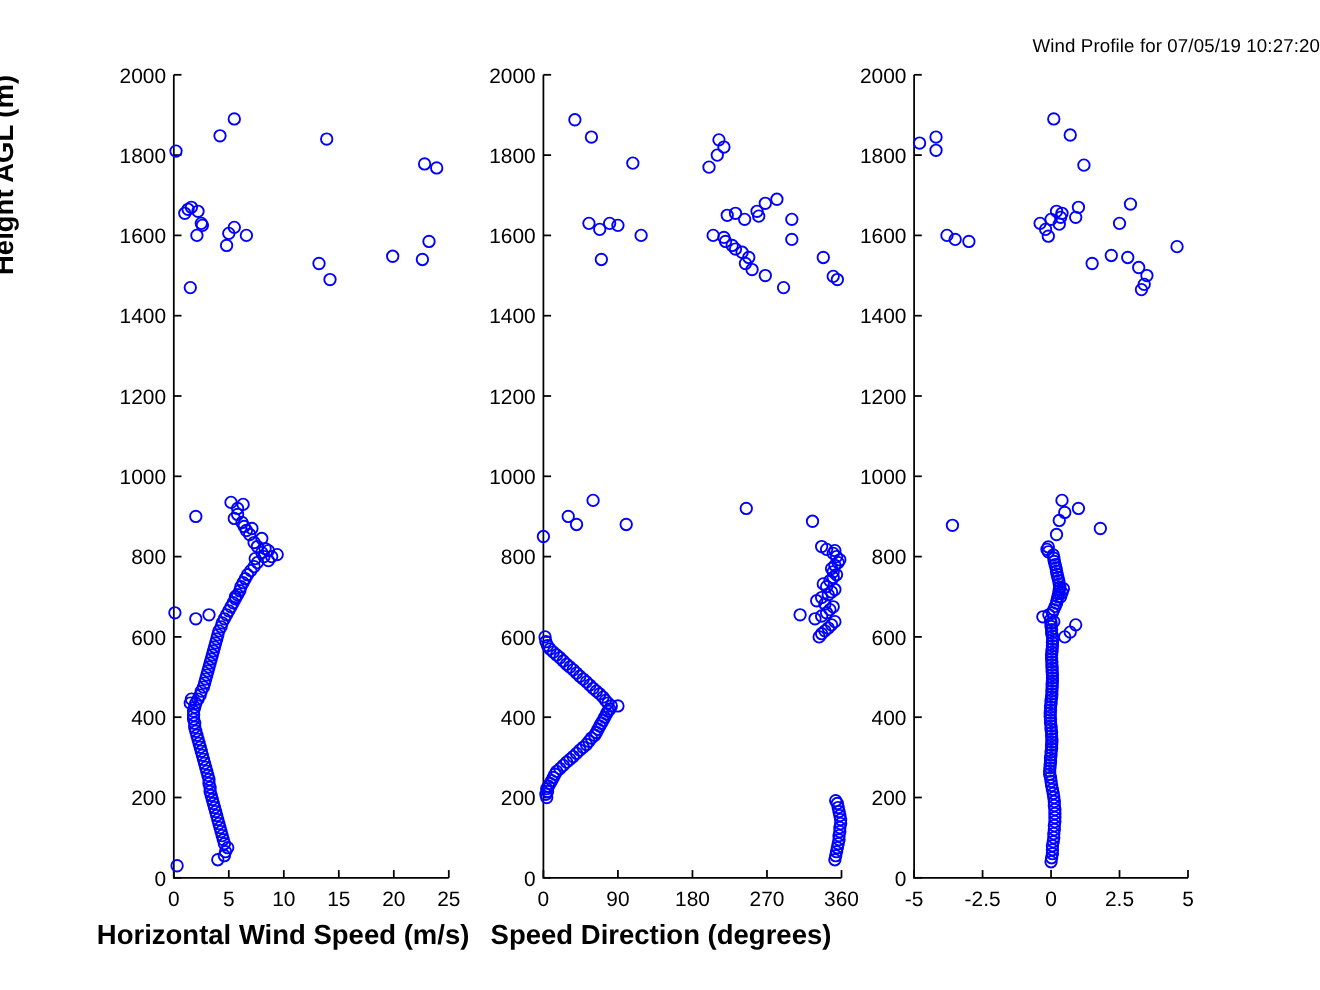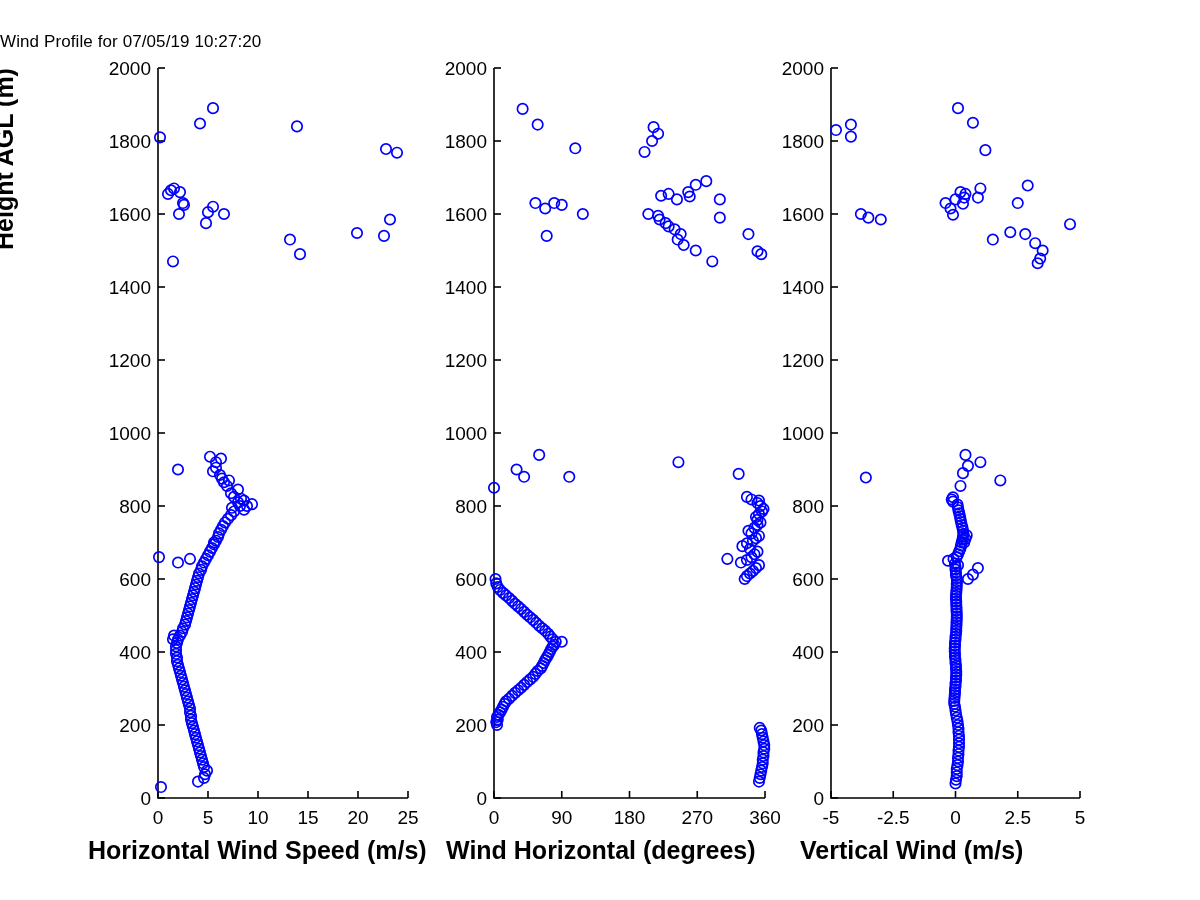--- a/index.html
+++ b/index.html
@@ -3,21 +3,21 @@
 <meta charset="utf-8">
 <style>
   html,body{margin:0;padding:0;}
   body{
     width:1200px;height:900px;background:#ffffff;
     font-family:"Liberation Sans", sans-serif;
     overflow:hidden;
   }
   #fig{position:relative;width:1200px;height:900px;}
   .title{
-    position:absolute;left:0;top:32px;width:1200px;text-align:left;
+    position:absolute;left:0;top:32px;width:1200px;text-align:right;
     font-size:17px;color:#000;letter-spacing:0.1px;
   }
   .panel{position:absolute;}
   .panel svg{display:block;overflow:visible;}
   .ylabel{
     position:absolute;left:-10px;top:250px;
     font-size:25px;font-weight:bold;color:#000;
     transform:rotate(-90deg);transform-origin:left top;
     white-space:nowrap;
   }
@@ -565,16 +565,15 @@
           <circle cx="211.65" cy="182.50" r="5.2" class="pt" stroke="#0000ff"></circle>
           <circle cx="209.16" cy="190.53" r="5.2" class="pt" stroke="#0000ff"></circle>
           <circle cx="206.67" cy="195.27" r="5.2" class="pt" stroke="#0000ff"></circle>
           <circle cx="239.04" cy="156.22" r="5.2" class="pt" stroke="#0000ff"></circle>
           <circle cx="196.71" cy="117.53" r="5.2" class="pt" stroke="#0000ff"></circle>
         </g>
       </svg>
     </div>
 
   <div class="xlabel" style="left:88px;top:836px;width:390px;">Horizontal Wind Speed (m/s)</div>
-  <div class="xlabel" style="left:446px;top:836px;width:368px;">Wind Horizontal (degrees)</div>
-  <div class="xlabel" style="left:800px;top:836px;width:310px;">Vertical Wind (m/s)</div>
+  <div class="xlabel" style="left:446px;top:836px;width:368px;">Speed Direction (degrees)</div>
 
 </div>
 
 </body></html>

